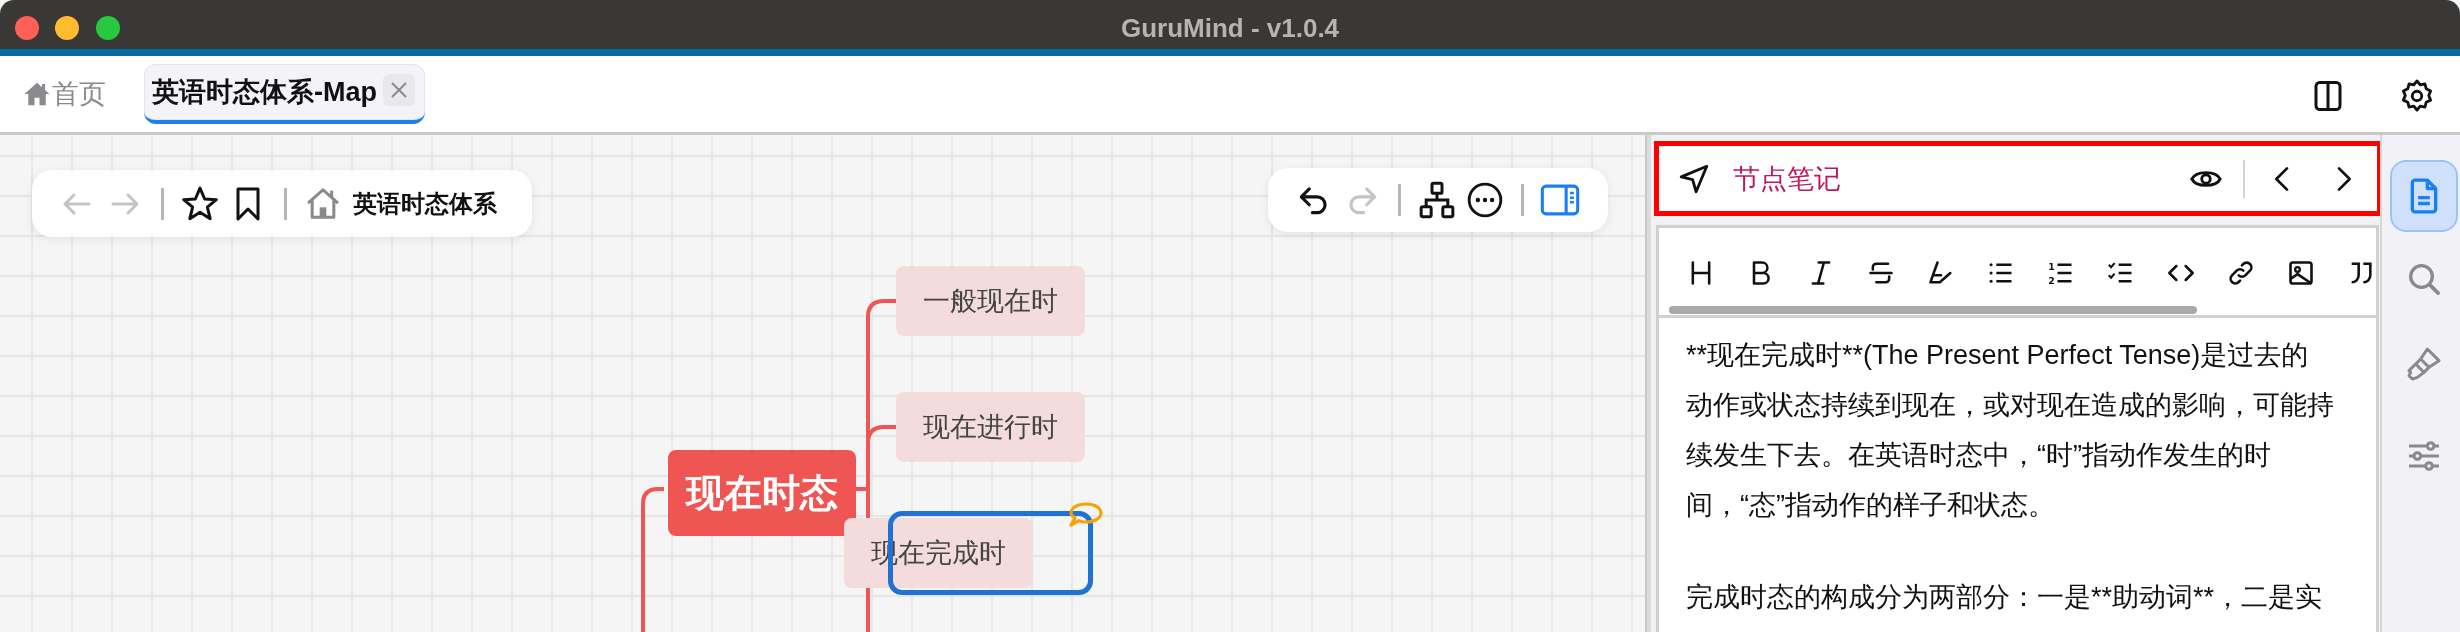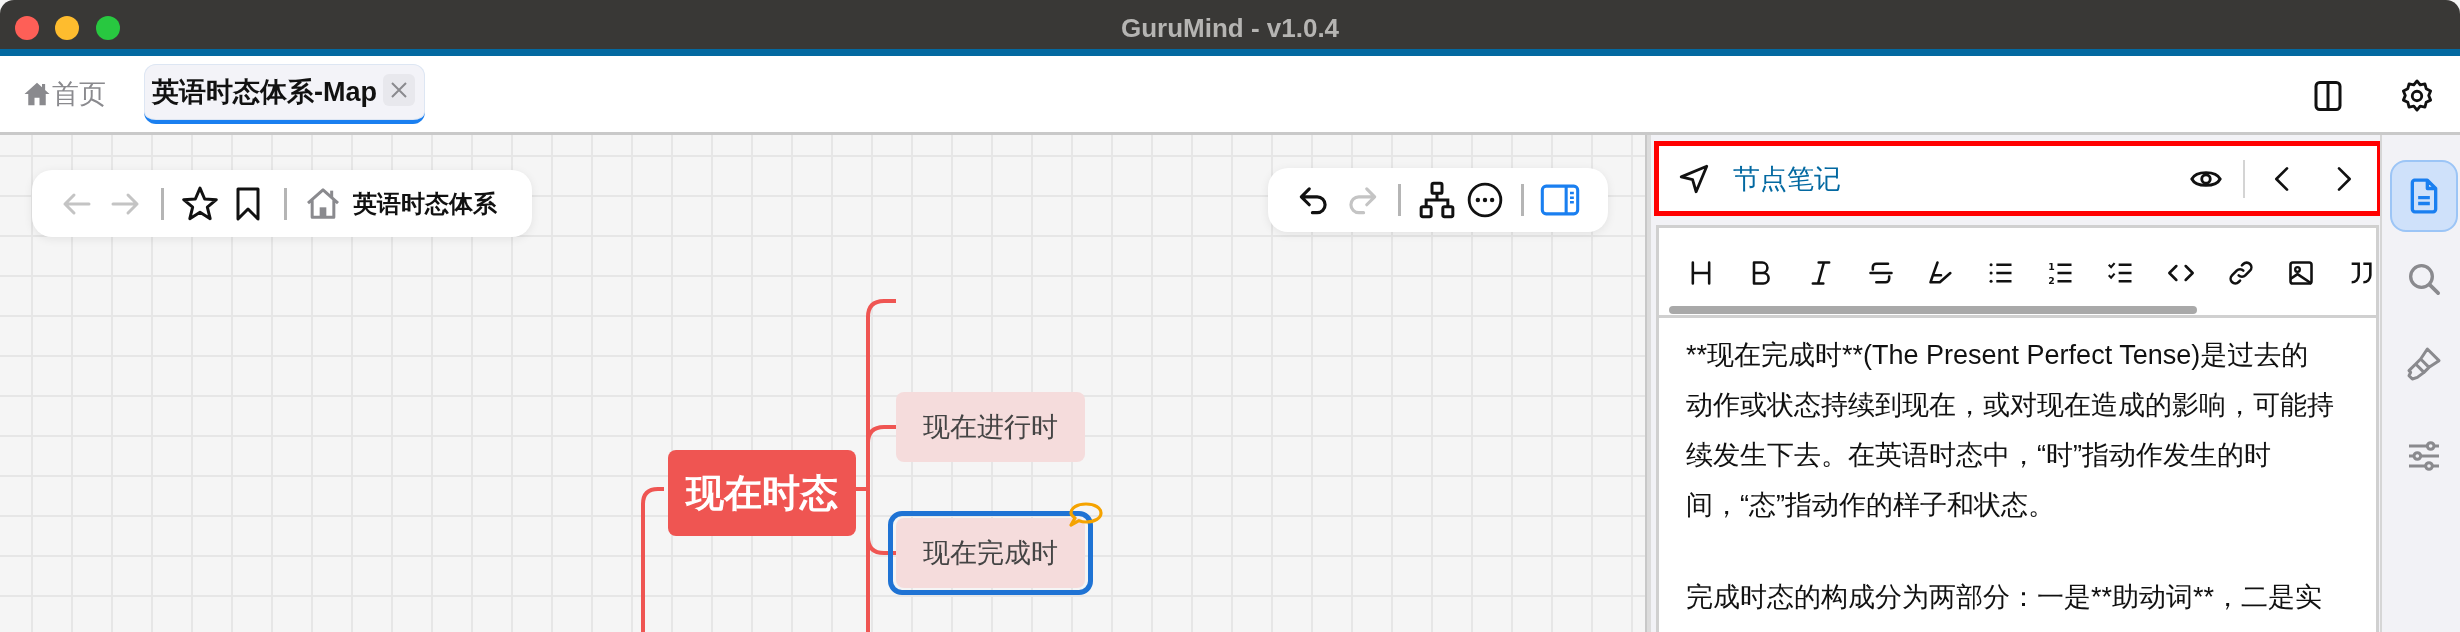--- a/index.html
+++ b/index.html
@@ -21,21 +21,21 @@
 .sep{width:3px;height:32px;background:#b5b5b5;margin:0 12px}
 .crumb{font-size:24px;font-weight:bold;color:#111;margin-left:6px}
 .node{position:absolute;display:flex;align-items:center;justify-content:center;border-radius:8px}
 .root{left:668px;top:315px;width:188px;height:86px;background:#ef5552;color:#fff;font-size:38px;font-weight:bold}
 .child{width:189px;height:70px;background:#f5dcdc;color:#444;font-size:27px}
 .sel{position:absolute;left:888px;top:376px;width:205px;height:84px;border:5px solid #1f73d4;border-radius:14px}
 .note-badge{position:absolute;left:1066px;top:366px}
 .divider{position:absolute;left:1645px;top:135px;width:6px;height:497px;background:#dcdcdc;border-left:2px solid #c8c8c8}
 .panel{position:absolute;left:1651px;top:135px;width:729px;height:497px;background:#f2f2f6}
 .note-head{position:absolute;left:3px;top:6px;width:728px;height:75px;background:#fff;border:5px solid #f00;display:flex;align-items:center;padding-left:18px}
-.note-title{font-size:27px;color:#0369a1;margin-left:22px;flex:1}
+.note-title{font-size:27px;color:#be185d;margin-left:22px;flex:1}
 .editor{position:absolute;left:5px;top:90px;width:723px;height:420px;background:#fff;border:3px solid #d0d0d0;border-bottom:none}
 .ed-toolbar{position:relative;height:90px;border-bottom:3px solid #d0d0d0;display:flex;align-items:flex-start;padding-left:12px;padding-top:28px}
 .ed-tool{width:60px;height:34px;display:flex;align-items:center;justify-content:center;flex-shrink:0}
 .hscroll{position:absolute;left:10px;top:78px;width:528px;height:8px;border-radius:4px;background:#a9a9a9}
 .ed-content{padding:12px 42px 0 27px;font-size:27px;line-height:50px;color:#111}
 .ed-content p{margin-bottom:42px}
 .rail{position:absolute;left:2380px;top:135px;width:80px;height:497px;background:#f2f2f6;border-left:2px solid #d6d6d6}
 .rail-btn{position:absolute;left:8px;width:68px;height:72px;display:flex;align-items:center;justify-content:center;border-radius:16px}
 .rail-active{background:#cfe1fa;border:2px solid #9cc5f6}
 svg{display:block}
@@ -161,24 +161,27 @@
       <path d="M852 354 H868"></path>
       <path d="M896 166 H884 q-16 0 -16 16 V500"></path>
       <path d="M896 292 H884 q-16 0 -16 16"></path>
       <path d="M896 418 H884 q-16 0 -16 -16"></path>
     </g>
   </svg>
 
   <div class="node root">
     <span>现在时态</span>
   </div>
+  <div class="node child" style="left:896px;top:131px">
+    <span>一般现在时</span>
+  </div>
   <div class="node child" style="left:896px;top:257px">
     <span>现在进行时</span>
   </div>
-  <div class="node child" style="left:896px;top:383px">
+  <div class="node child" style="left:844px;top:383px">
     <span>现在完成时</span>
   </div>
   <div class="sel"></div>
   <div class="note-badge">
     <svg width="40" height="32" viewBox="0 0 40 32">
         <path d="M20 3 c9 0 15 4 15 9 s-6 9 -15 9 c-3 0 -5 -.5 -7 -1.3 L5 24 L9 17 c-2-1.5-4-3-4-5 c0-5 6-9 15-9z" fill="none" stroke="#f5a300" stroke-width="3.2" stroke-linejoin="round"></path>
       </svg>
   </div>
 </div>
 

